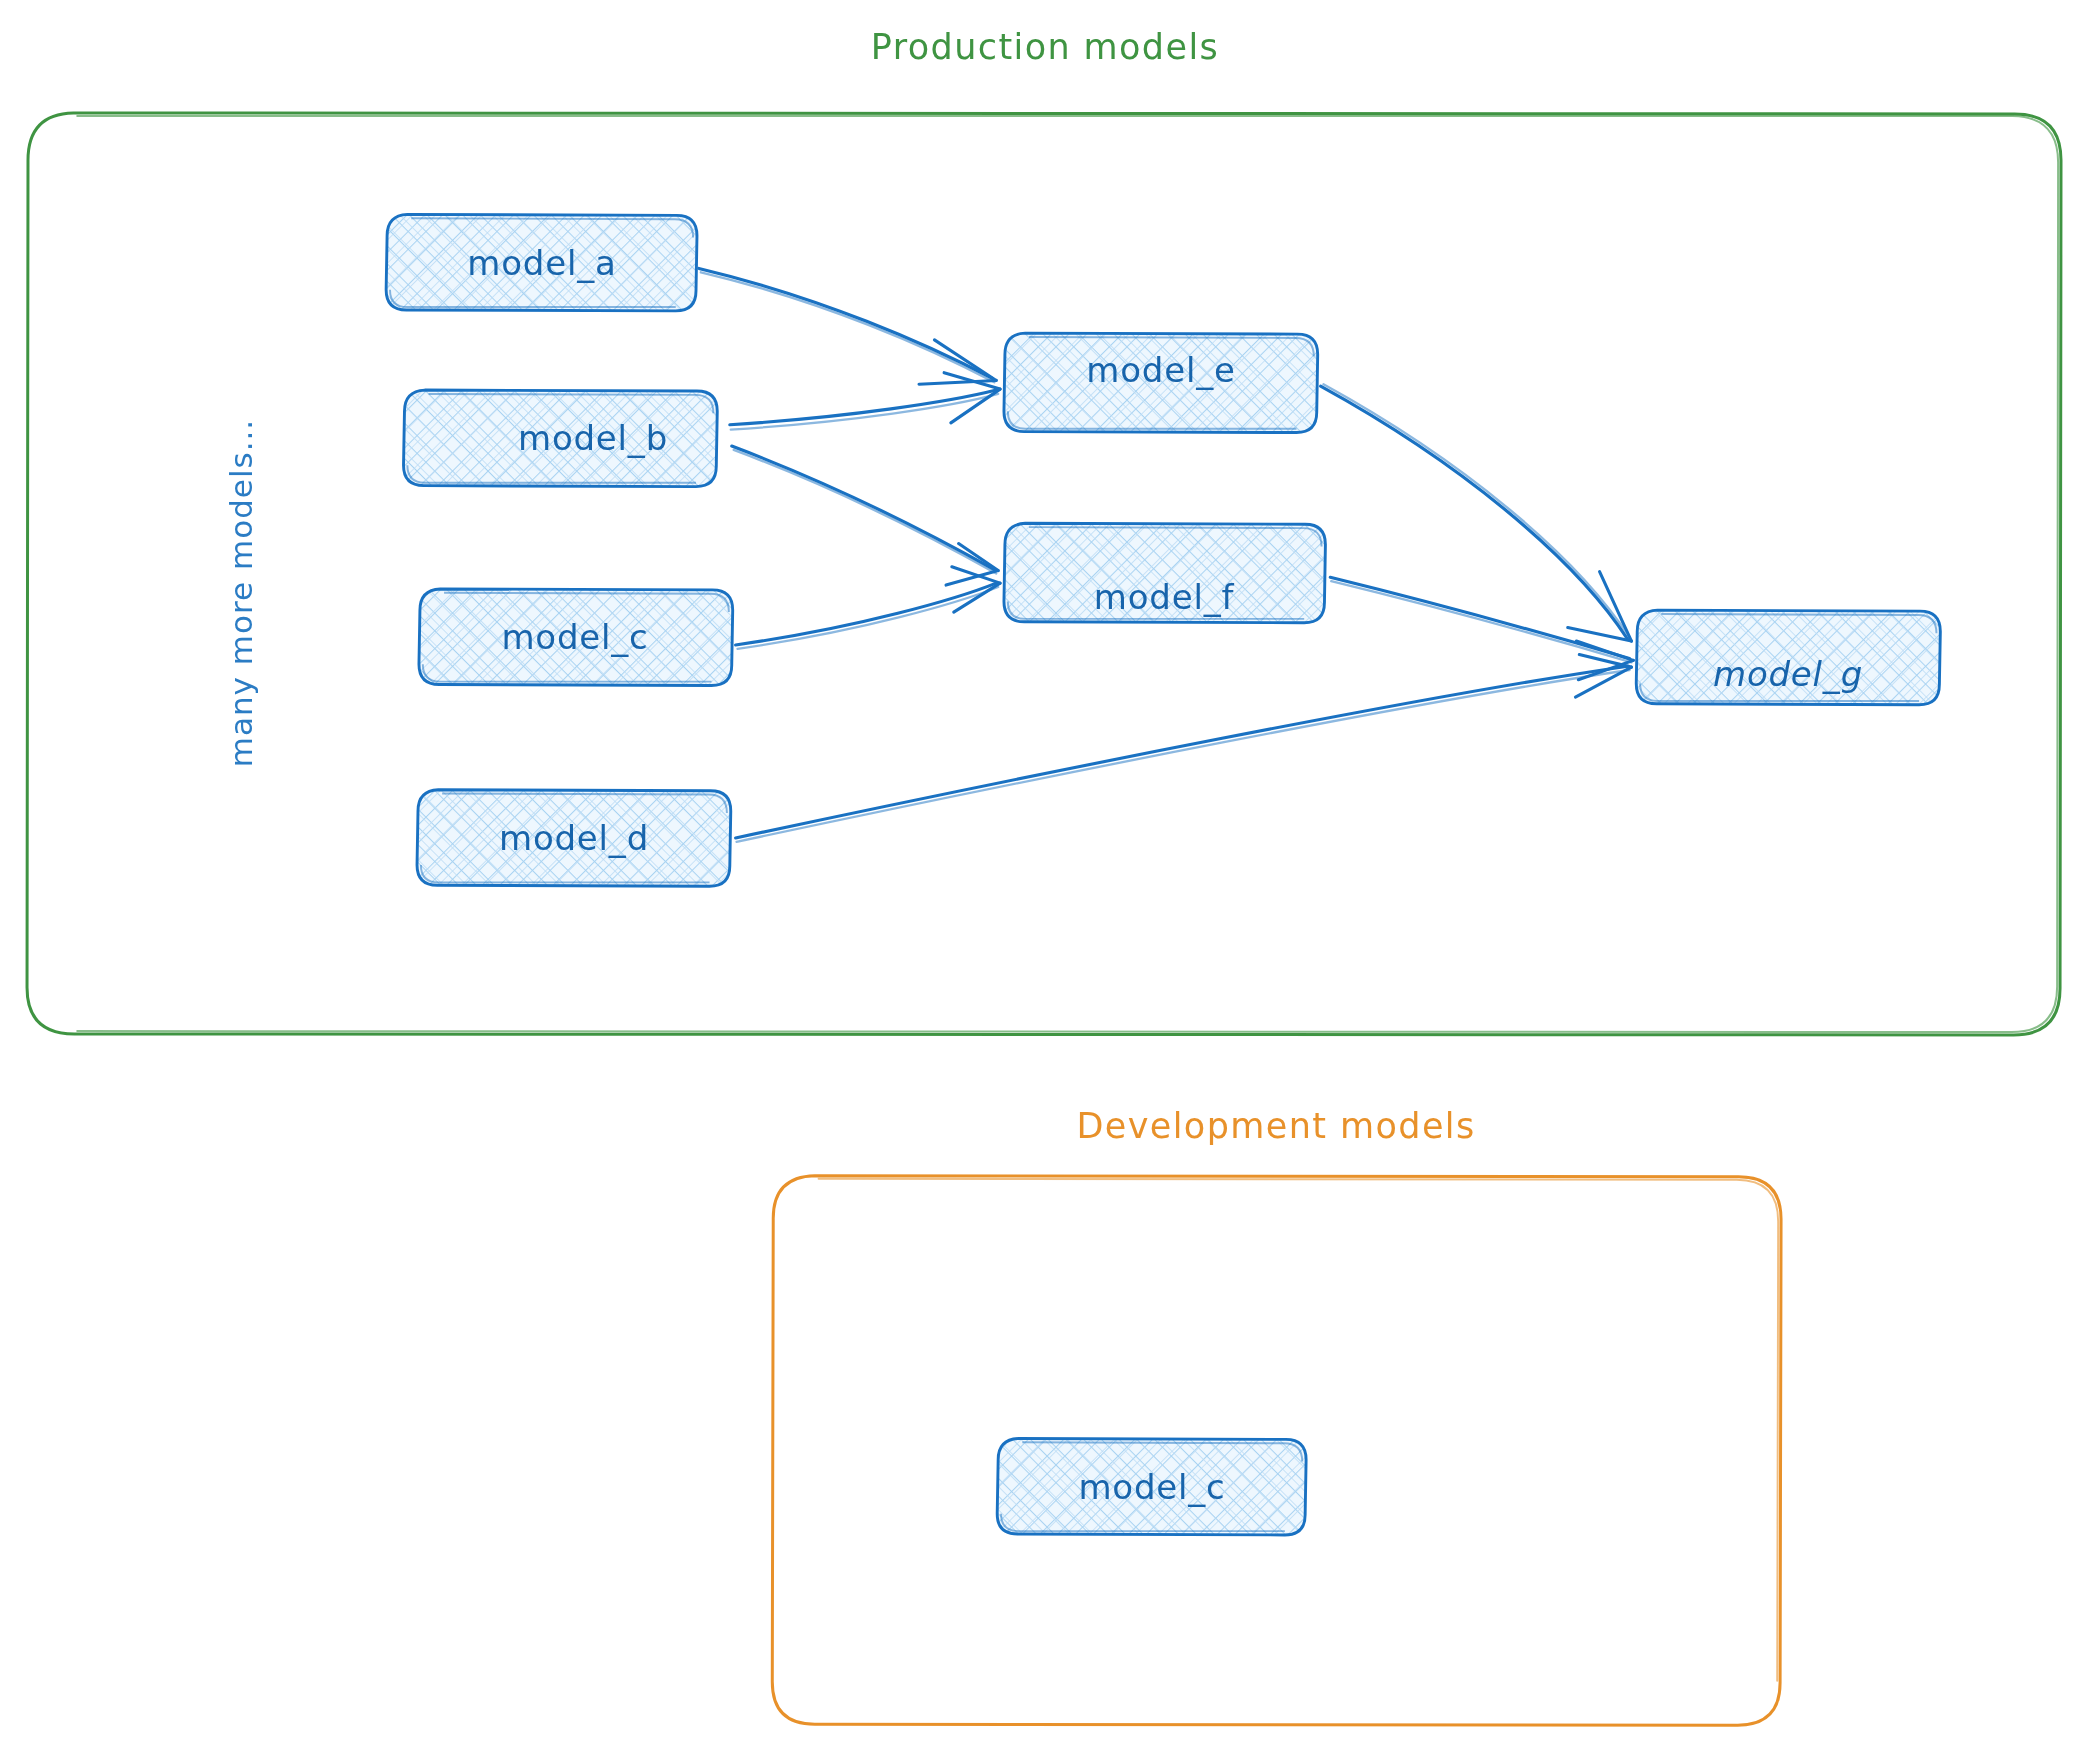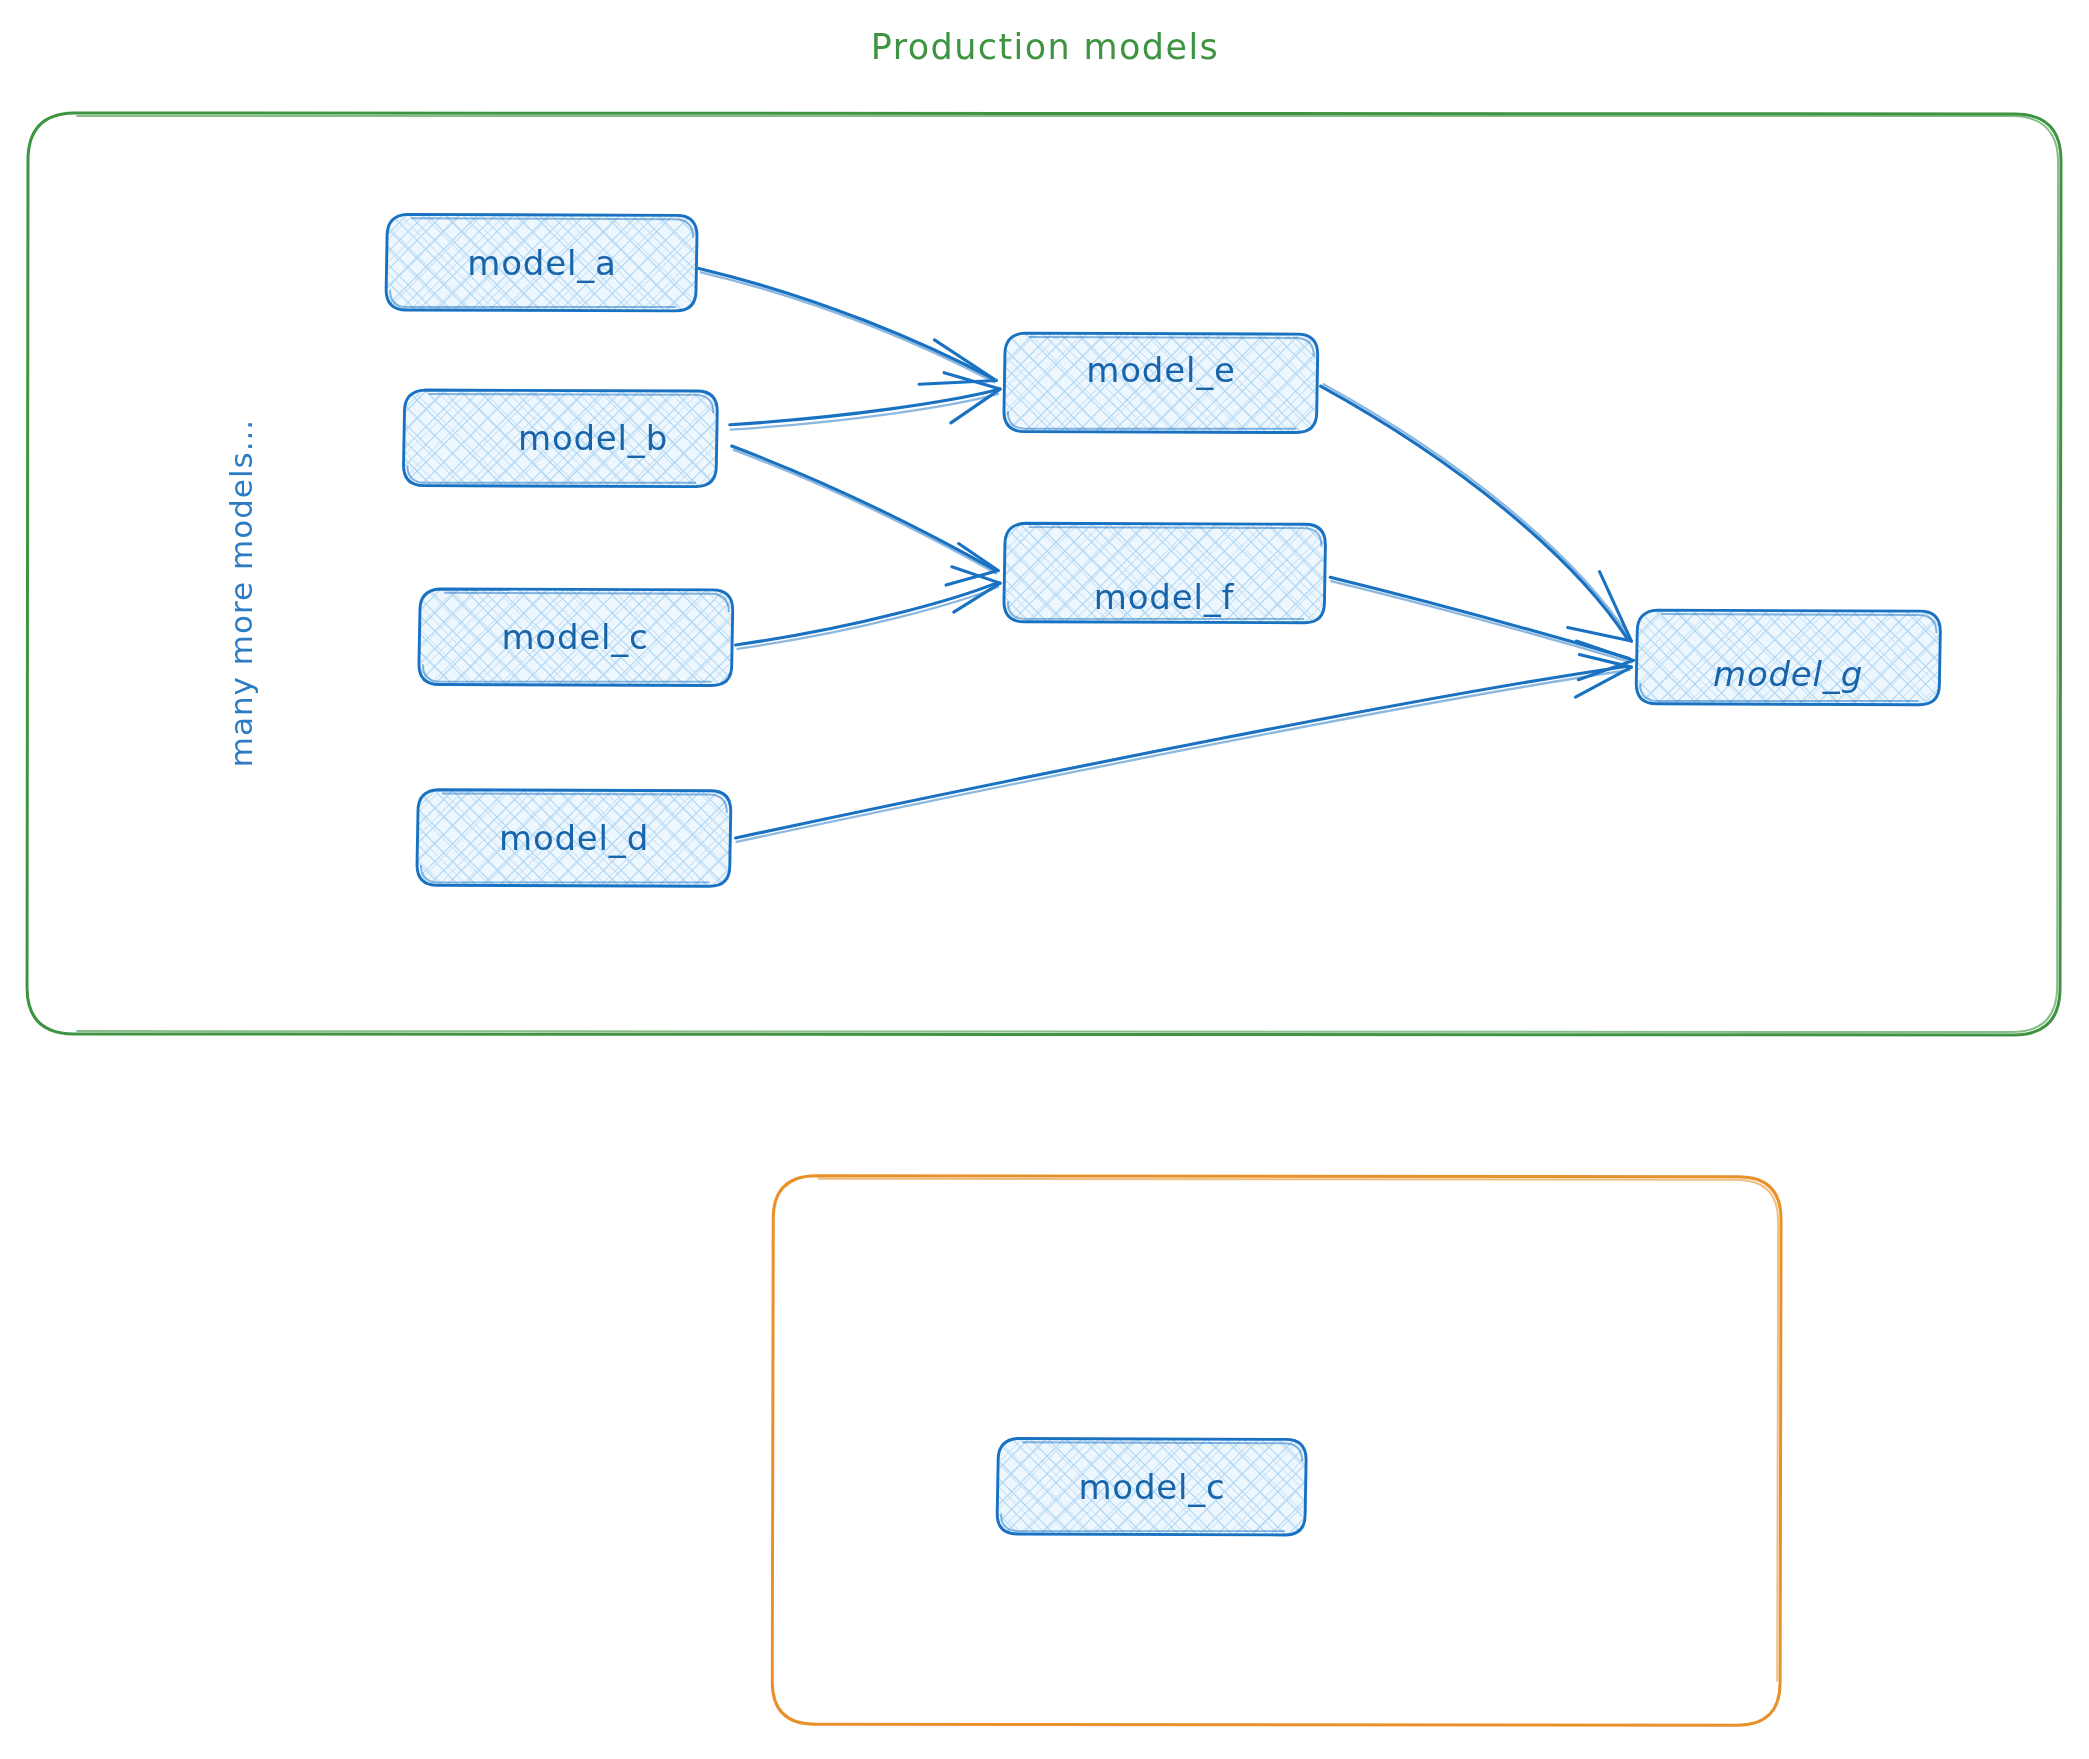--- a/index.html
+++ b/index.html
@@ -177,20 +177,21 @@
         <rect x="1033" y="1490" width="320" height="100" rx="22" fill="url(#hatch2)"></rect>
         <path d="M 1055 1490 L 1332 1491 Q 1353 1491 1353 1512 L 1352 1569 Q 1352 1590 1331 1590 L 1054 1589 Q 1033 1589 1033 1568 L 1034 1512 Q 1034 1491 1055 1490 Z" fill="none" stroke="#1971c2" stroke-width="3"></path>
         <path d="M 1059 1494 L 1330 1495 Q 1349 1495 1349 1514" fill="none" stroke="#1971c2" stroke-width="2" opacity="0.5"></path>
         <path d="M 1037 1568 Q 1037 1586 1055 1586 L 1331 1586" fill="none" stroke="#1971c2" stroke-width="2" opacity="0.5"></path>
       </g>
     </g>
   </svg>
 
   <div class="grp-label" id="label-production">Production models</div>
 
+  <div class="grp-label" id="label-development">Development models</div>
 
   <div id="side-note">many more models...</div>
 
   <div class="node-label" style="left:542px;top:263px;">model_a</div>
   <div class="node-label" style="left:560px;top:438px;margin-left:33px;">model_b</div>
   <div class="node-label" style="left:575px;top:637px;">model_c</div>
   <div class="node-label" style="left:574px;top:838px;">model_d</div>
   <div class="node-label" style="left:1161px;top:370px;">model_e</div>
   <div class="node-label" style="left:1164px;top:573px;margin-top:24px;">model_f</div>
   <div class="node-label" style="left:1788px;top:674px;font-style:italic;">model_g</div>

